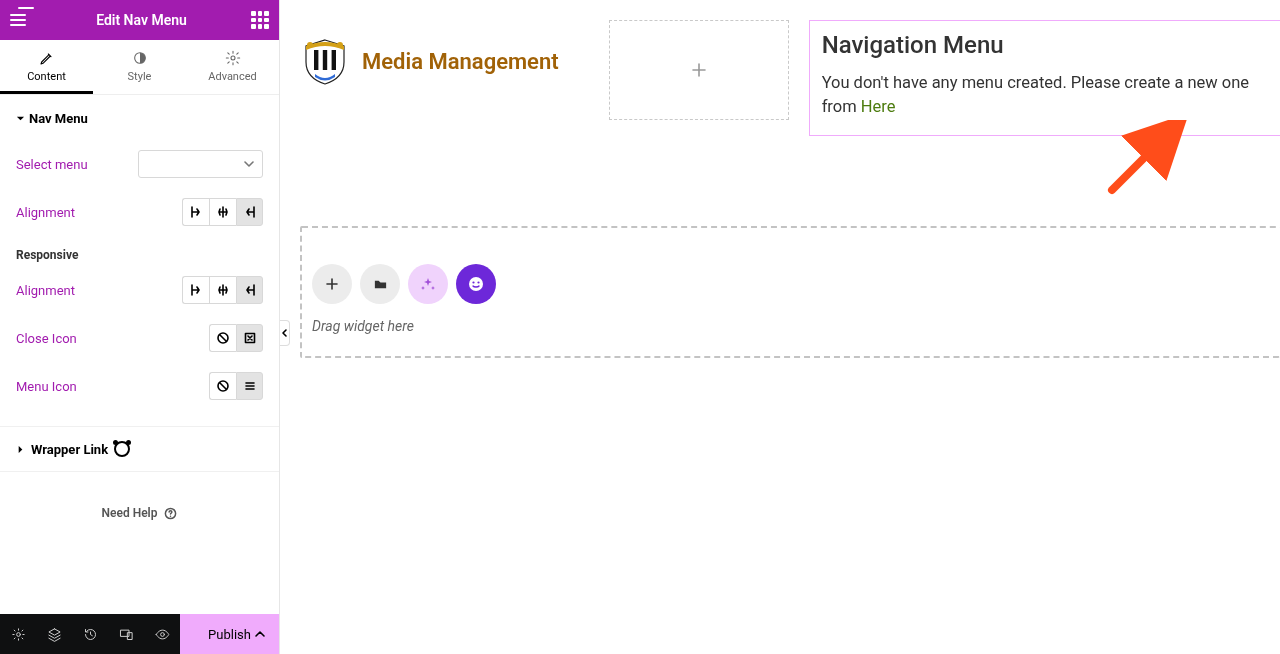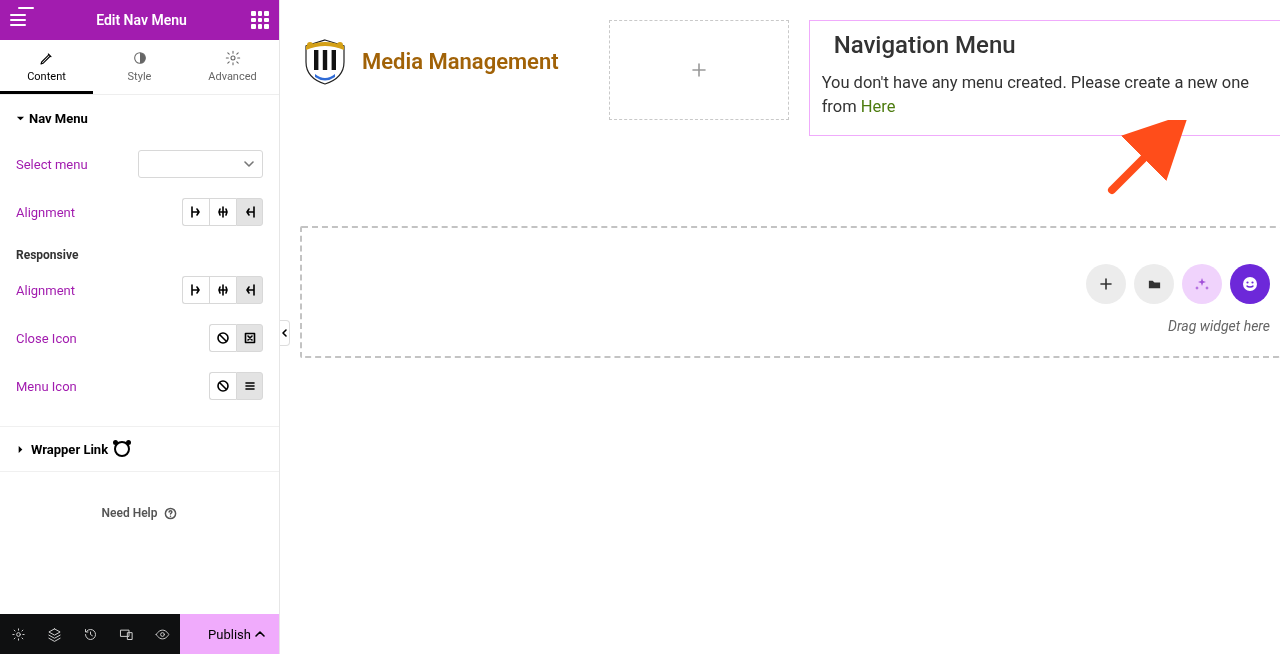--- a/index.html
+++ b/index.html
@@ -52,27 +52,27 @@
 
 
 .canvas{ flex:1; background:#fff; position:relative; padding:20px; overflow:hidden;}
 .top-row{ display:flex; align-items:flex-start; gap:20px; margin-bottom:90px;}
 .brand{ display:flex; align-items:center; gap:12px; padding-top:16px;}
 .logo{ width:50px; height:50px; position:relative; }
 .logo svg{width:100%;height:100%;}
 .brand-text{ font-size:22px; font-weight:600; color:#a16207;}
 .add-slot{ margin-left:30px; width:180px; height:100px; border:1px dashed #c9c9c9; display:flex; align-items:center; justify-content:center; color:#999; cursor:pointer;}
 .nav-widget{ flex:1; min-width:470px; border:1px solid #f0abfc; padding:10px 12px 16px; margin-right:-20px; border-right:none;}
-.nav-widget h2{ font-size:24px; font-weight:500; color:#333; margin-bottom:12px;margin-left:12px;}
+.nav-widget h2{ font-size:24px; font-weight:500; color:#333; margin-bottom:12px;}
 .nav-widget p{ font-size:16.5px; color:#333; line-height:1.45;}
 .nav-widget .link{ color:#4d7c0f;}
 
 .arrow-svg{ position:absolute; left:822px; top:120px; }
 
-.dropzone{ border:2px dashed #c3c3c3; border-radius:2px; padding:36px 10px 22px; margin-right:-20px; border-right:none; display:flex; flex-direction:column; align-items:flex-end; gap:14px;}
+.dropzone{ border:2px dashed #c3c3c3; border-radius:2px; padding:36px 10px 22px; margin-right:-20px; border-right:none; display:flex; flex-direction:column; align-items:flex-start; gap:14px;}
 .dz-btns{ display:flex; gap:8px;}
 .dz-btn{ width:40px; height:40px; border-radius:50%; display:flex; align-items:center; justify-content:center; cursor:pointer;}
 .dz-btn.g{ background:#ececec; color:#333;}
 .dz-btn.p{ background:#f0d3fc; color:#a14fd8;}
 .dz-btn.v{ background:#6d28d9; color:#fff;}
 .dz-text{ font-style:italic; font-size:14px; color:#666;}
 
 
 .sv{ stroke:currentColor; fill:none; stroke-width:1.6; stroke-linecap:round; stroke-linejoin:round;}
 </style>

